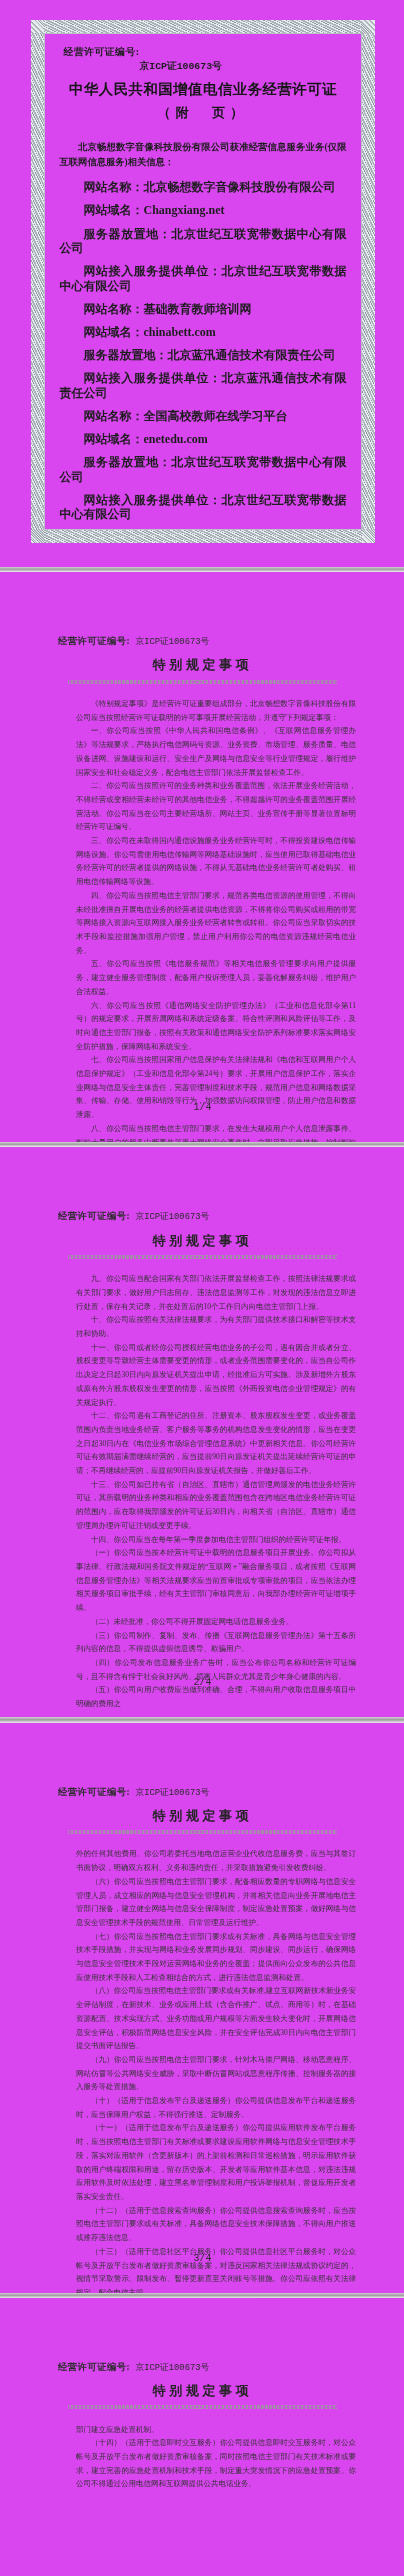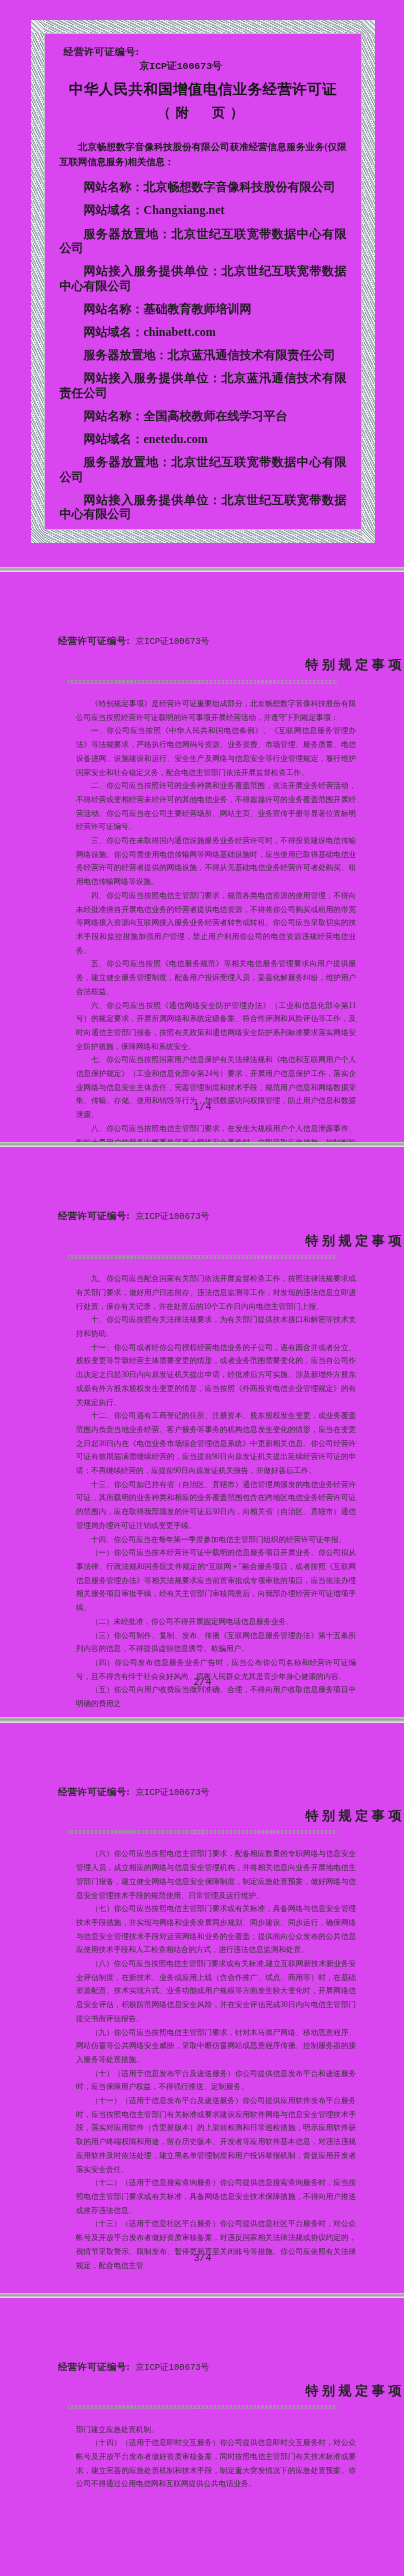--- a/index.html
+++ b/index.html
@@ -72,21 +72,21 @@
     font-size:9.3px;color:#2c2c2c;
   }
   .prov-hdr .lbl{font-weight:700;letter-spacing:0.5px;}
   .prov-hdr .val{
     margin-left:5.2px;
     font-family:"Liberation Mono","DejaVu Sans Mono",monospace;
     font-size:8.8px;
   }
   .prov-title{
     margin:0;
-    text-align:right;
+    text-align:center;
     font-size:13px;font-weight:700;letter-spacing:3.6px;color:#242424;
   }
   .zigzag{
     width:269px;height:4.1px;
     margin:5.2px auto 13.4px auto;
     background:
       repeating-linear-gradient(115deg,#97a099 0 1.5px,transparent 1.5px 3.6px),
       repeating-linear-gradient(65deg,#97a099 0 1.5px,transparent 1.5px 3.6px);
     opacity:.75;
   }
@@ -181,20 +181,21 @@
 
   <div class="divider"></div>
 
   <section class="page prov">
     <div class="prov-hdr">
       <span class="lbl">经营许可证编号:</span><span class="val">京ICP证100673号</span>
     </div>
     <h2 class="prov-title">特别规定事项</h2>
     <div class="zigzag"></div>
     <div class="prov-body">
+      <p class="cont">外的任何其他费用。你公司若委托当地电信运营企业代收信息服务费，应当与其签订书面协议，明确双方权利、义务和违约责任，并采取措施避免引发收费纠纷。</p>
       <span><p>（六）你公司应当按照电信主管部门要求，配备相应数量的专职网络与信息安全管理人员，成立相应的网络与信息安全管理机构，并将相关信息向业务开展地电信主管部门报备，建立健全网络与信息安全保障制度，制定应急处置预案，做好网络与信息安全管理技术手段的规范使用、日常管理及运行维护。</p><p>（七）你公司应当按照电信主管部门要求或有关标准，具备网络与信息安全管理技术手段措施，并实现与网络和业务发展同步规划、同步建设、同步运行，确保网络与信息安全管理技术手段对运营网络和业务的全覆盖；提供面向公众发布的公共信息应使用技术手段和人工检查相结合的方式，进行违法信息监测和处置。</p><p>（八）你公司应当按照电信主管部门要求或有关标准,建立互联网新技术新业务安全评估制度，在新技术、业务或应用上线（含合作推广、试点、商用等）时，在基础资源配置、技术实现方式、业务功能或用户规模等方面发生较大变化时，开展网络信息安全评估，积极防范网络信息安全风险，并在安全评估完成30日内向电信主管部门提交书面评估报告。</p><p>（九）你公司应当按照电信主管部门要求，针对木马僵尸网络、移动恶意程序、网站仿冒等公共网络安全威胁，采取中断仿冒网站或恶意程序传播、控制服务器的接入服务等处置措施。</p><p>（十）（适用于信息发布平台及递送服务）你公司提供信息发布平台和递送服务时，应当保障用户权益，不得强行推送、定制服务。</p><p>（十一）（适用于信息发布平台及递送服务）你公司提供应用软件发布平台服务时，应当按照电信主管部门有关标准或要求建设应用软件网络与信息安全管理技术手段，落实对应用软件（含更新版本）的上架前检测和日常巡检措施，明示应用软件获取的用户终端权限和用途，留存历史版本、开发者等应用软件基本信息，对违法违规应用软件及时依法处理，建立黑名单管理制度和用户投诉举报机制，督促应用开发者落实安全责任。</p><p>（十二）（适用于信息搜索查询服务）你公司提供信息搜索查询服务时，应当按照电信主管部门要求或有关标准，具备网络信息安全技术保障措施，不得向用户推送或推荐违法信息。</p><p>（十三）（适用于信息社区平台服务）你公司提供信息社区平台服务时，对公众帐号及开放平台发布者做好资质审核备案，对违反国家相关法律法规或协议约定的，视情节采取警示、限制发布、暂停更新直至关闭账号等措施。你公司应依照有关法律规定，配合电信主管</p></span>
     </div>
     <div class="pageno">3/4</div>
   </section>
 
   <div class="divider"></div>
 
   <section class="page prov prov-last">
     <div class="prov-hdr">
       <span class="lbl">经营许可证编号:</span><span class="val">京ICP证100673号</span>

